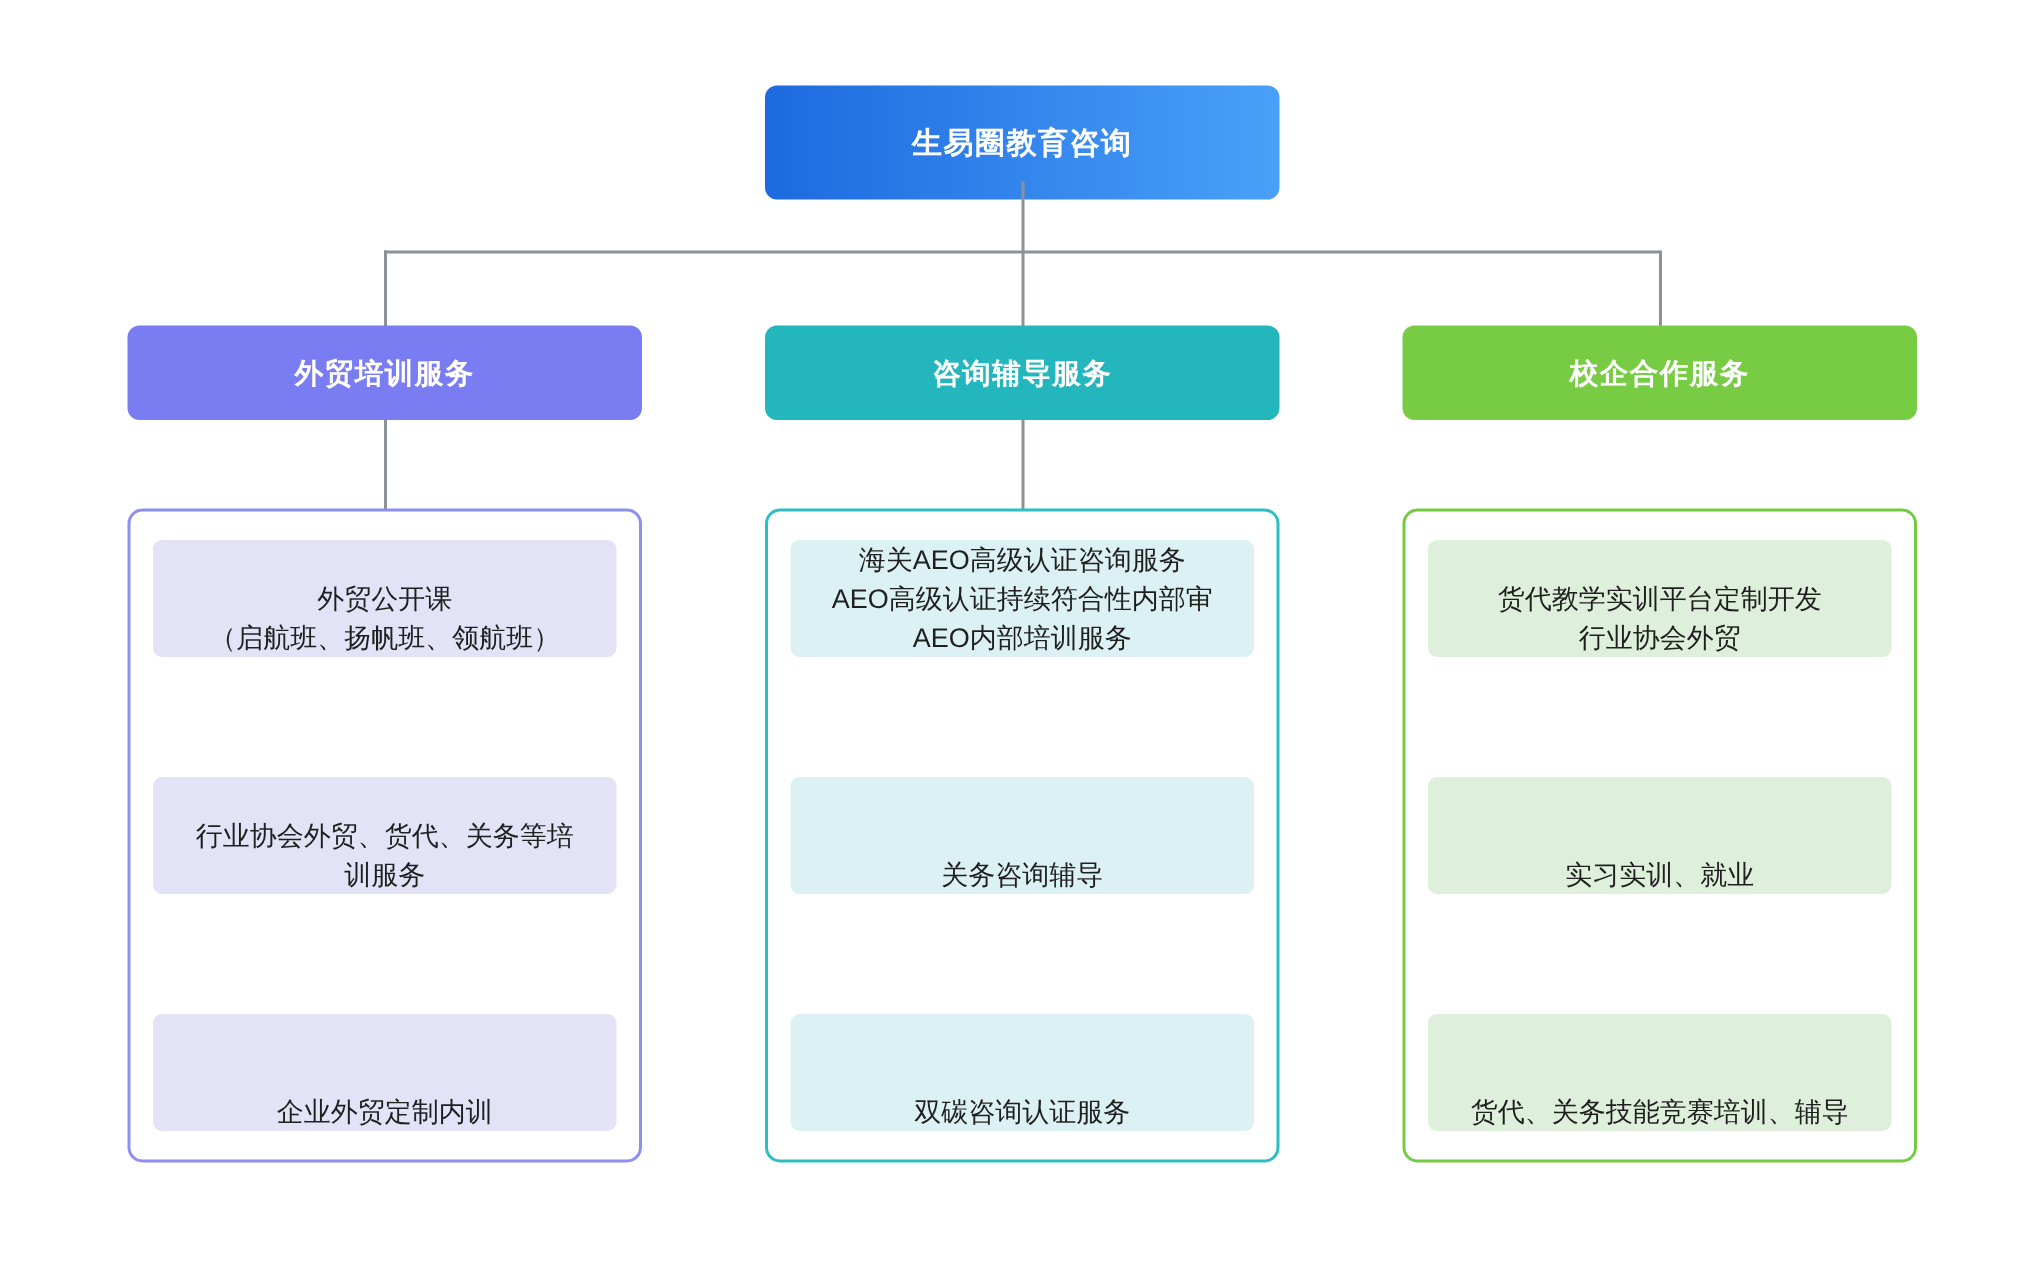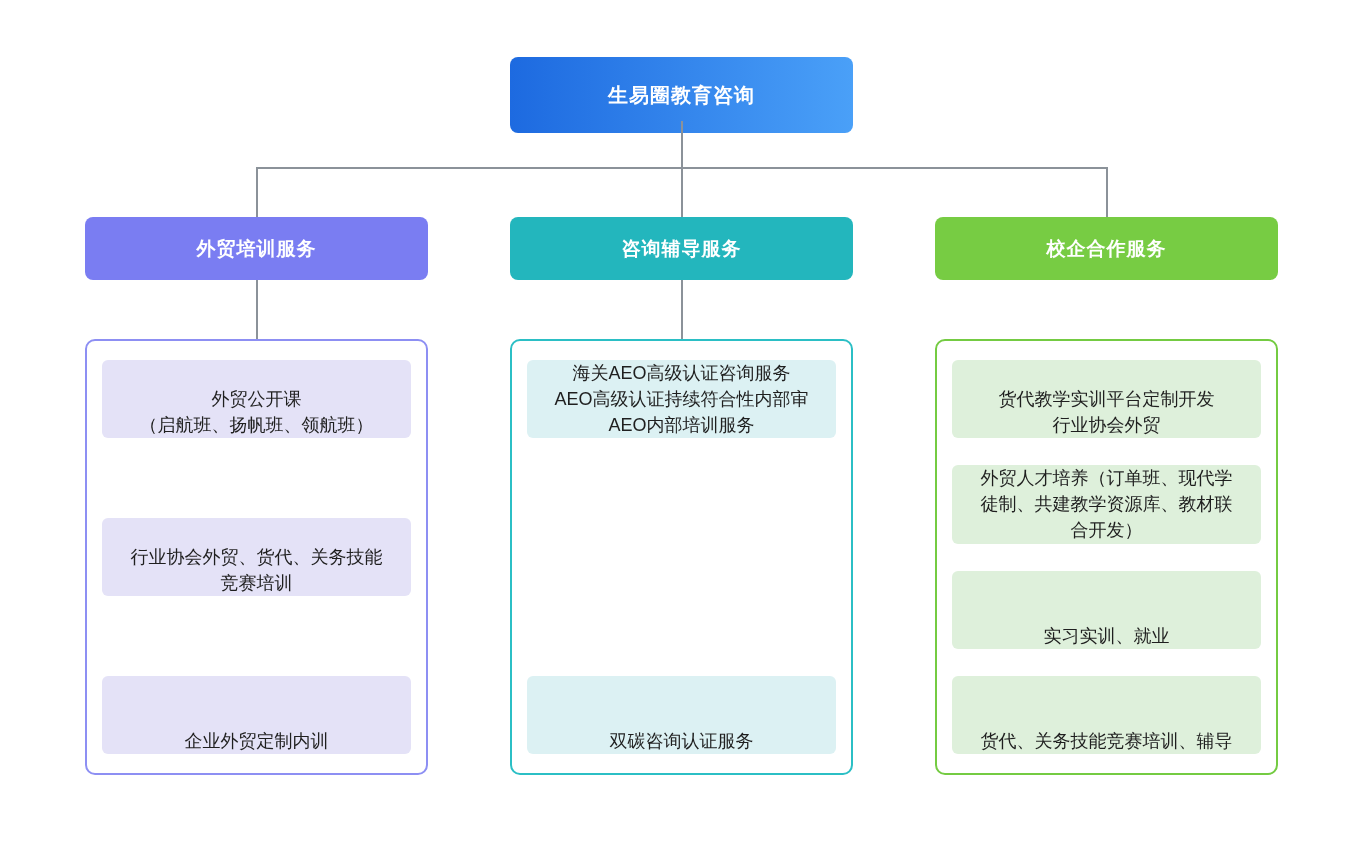--- a/index.html
+++ b/index.html
@@ -114,57 +114,57 @@
   <div class="branch col-0" style="--hbg: #7a7df2; --bd: #8d8ff3; --ibg: #e4e2f7;">
     <div class="branch-header">
       <span>外贸培训服务</span>
     </div>
     <div class="branch-container">
       <div class="node-item">
         <span class="node-item-text">外贸公开课
 （启航班、扬帆班、领航班）</span>
       </div>
       <div class="node-item">
-        <span class="node-item-text">行业协会外贸、货代、关务技能竞赛培训</span>
+        <span class="node-item-text">行业协会外贸、货代、关务等培训服务</span>
       </div>
       <div class="node-item">
         <span class="node-item-text">企业外贸定制内训</span>
       </div>
     </div>
   </div>
 
   <div class="branch col-1" style="--hbg: #23b6bd; --bd: #2bbfc5; --ibg: #dcf1f3;">
     <div class="branch-header">
       <span>咨询辅导服务</span>
     </div>
     <div class="branch-container">
       <div class="node-item">
         <span class="node-item-text">海关AEO高级认证咨询服务
 AEO高级认证持续符合性内部审
 AEO内部培训服务</span>
       </div>
       <div class="node-item">
+        <span class="node-item-text">关务咨询辅导</span>
+      </div>
+      <div class="node-item">
         <span class="node-item-text">双碳咨询认证服务</span>
       </div>
     </div>
   </div>
 
   <div class="branch col-2" style="--hbg: #77cc43; --bd: #74cb42; --ibg: #def0db;">
     <div class="branch-header">
       <span>校企合作服务</span>
     </div>
     <div class="branch-container">
       <div class="node-item">
         <span class="node-item-text">货代教学实训平台定制开发
 行业协会外贸</span>
       </div>
       <div class="node-item">
-        <span class="node-item-text">外贸人才培养（订单班、现代学徒制、共建教学资源库、教材联合开发）</span>
-      </div>
-      <div class="node-item">
         <span class="node-item-text">实习实训、就业</span>
       </div>
       <div class="node-item">
         <span class="node-item-text">货代、关务技能竞赛培训、辅导</span>
       </div>
     </div>
   </div>
 
 </div>
 

